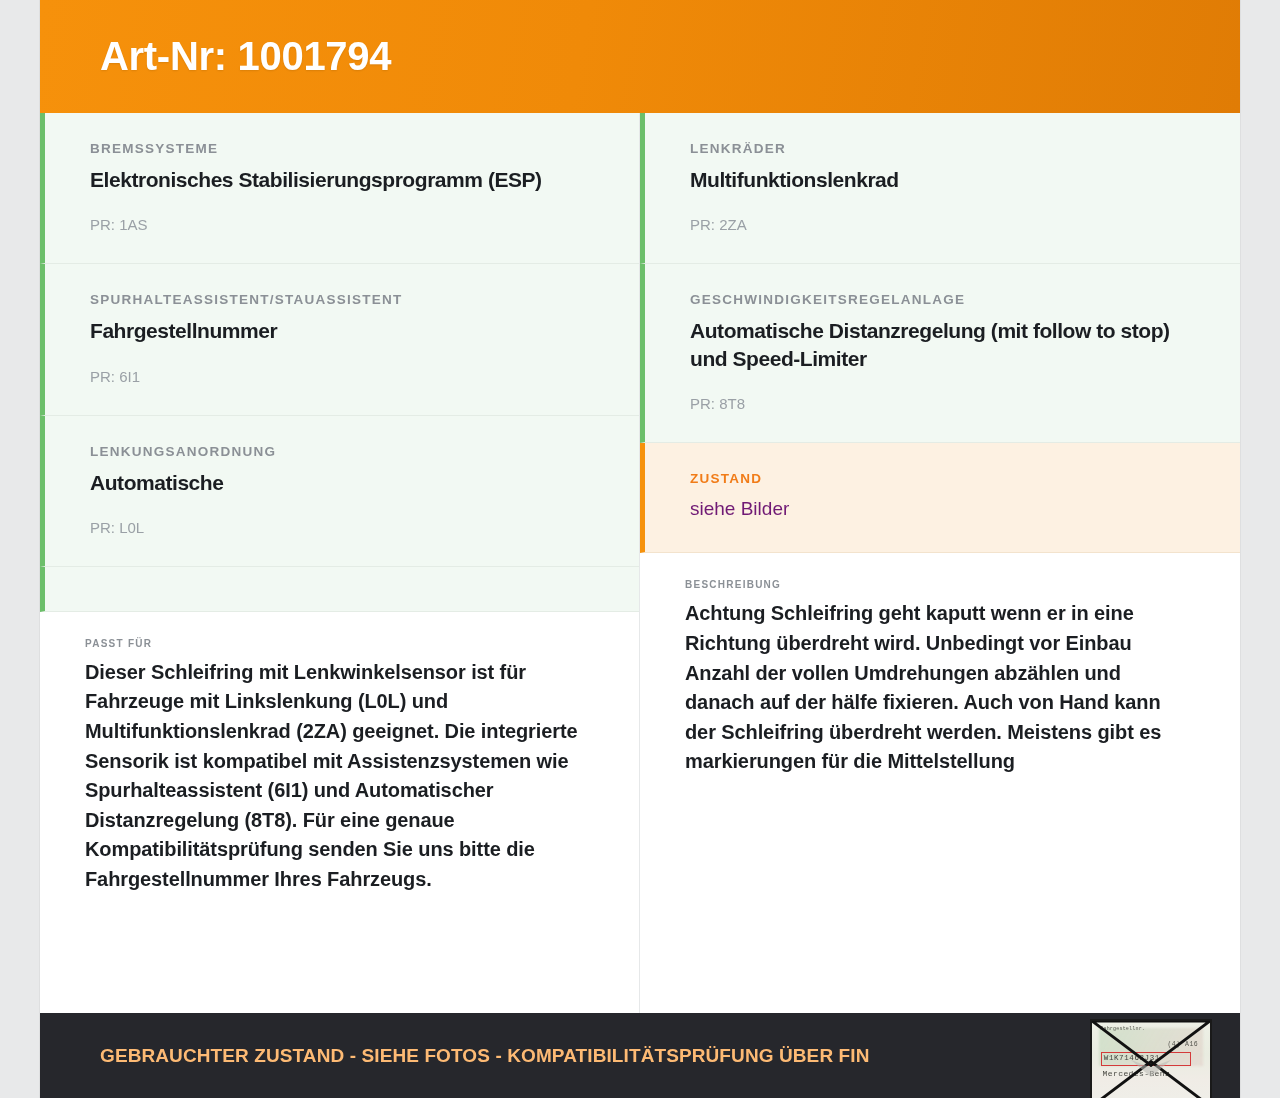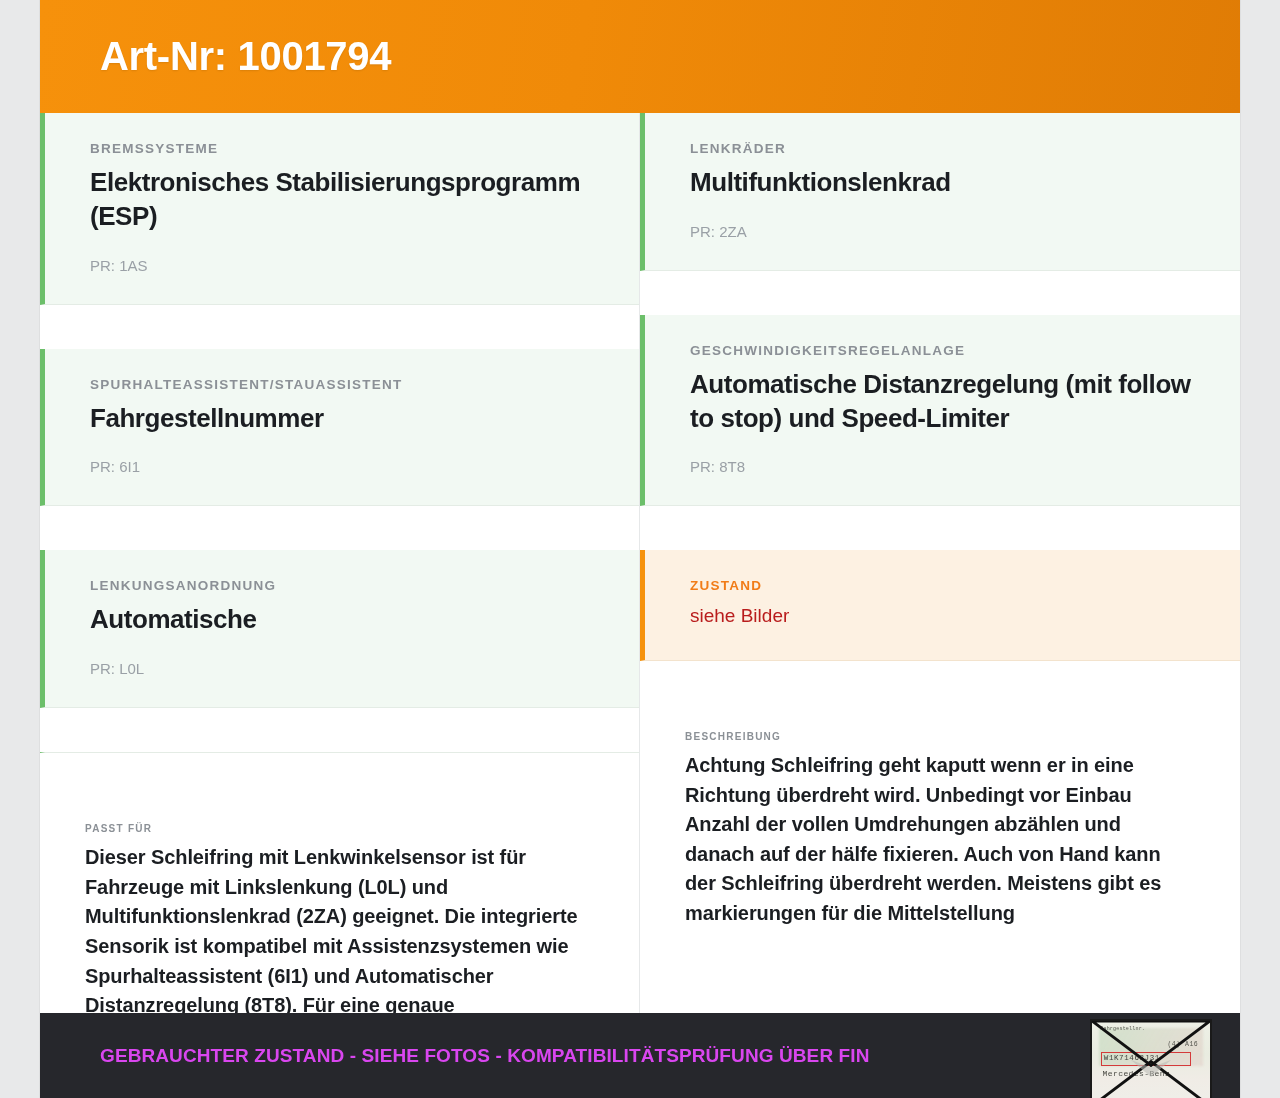--- a/index.html
+++ b/index.html
@@ -53,21 +53,20 @@
   .body-cols {
     display: flex;
     flex: 1 1 auto;
     min-height: 0;
     align-items: stretch;
   }
   .col {
     width: 600px;
     display: flex;
     flex-direction: column;
-    gap: 44px;
   }
   .col-left  { border-right: 1px solid #e6e8e9; }
 
   
   .spec-card {
     position: relative;
     background: #f2f9f3;
     border-left: 5px solid #6cbf6a;
     border-bottom: 1px solid #e4ece5;
     padding: 28px 45px 30px 45px;
@@ -82,29 +81,29 @@
     font-size: 13.5px;
     font-weight: bold;
     letter-spacing: 1.25px;
     color: #8b9096;
     text-transform: uppercase;
     margin-bottom: 10px;
   }
   .spec-card.warn .spec-label { color: #f17c18; }
 
   .spec-title {
-    font-size: 26px;
+    font-size: 21px;
     font-weight: bold;
     color: #1b1e22;
     line-height: 1.3;
     letter-spacing: -0.45px;
   }
   .spec-card.warn .spec-value {
     font-size: 19px;
-    color: #b91c1c;
+    color: #701a75;
     line-height: 1.4;
     margin-top: 2px;
   }
   .spec-pr {
     font-size: 15px;
     color: #9aa0a6;
     margin-top: 23px;
   }
 
   
@@ -141,21 +140,21 @@
   .footer {
     position: relative;
     height: 85px;
     background: #26272c;
     display: flex;
     align-items: center;
     padding-left: 60px;
     flex: 0 0 auto;
   }
   .footer-text {
-    color: #d946ef;
+    color: #fdba74;
     font-size: 19px;
     font-weight: bold;
     letter-spacing: 0.1px;
   }
 
   
   .thumb {
     position: absolute;
     right: 28px;
     top: 6px;

